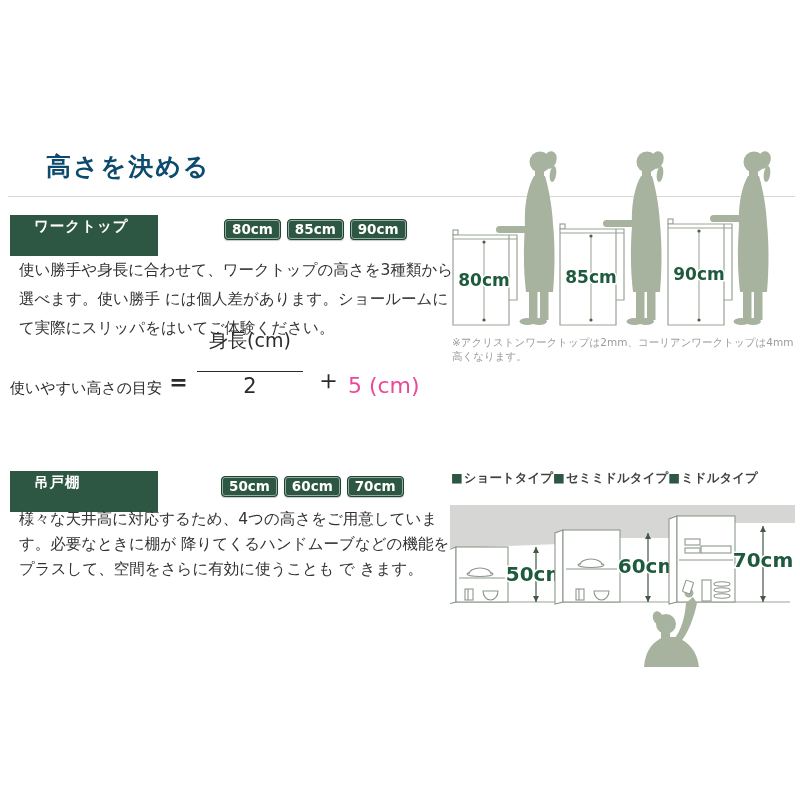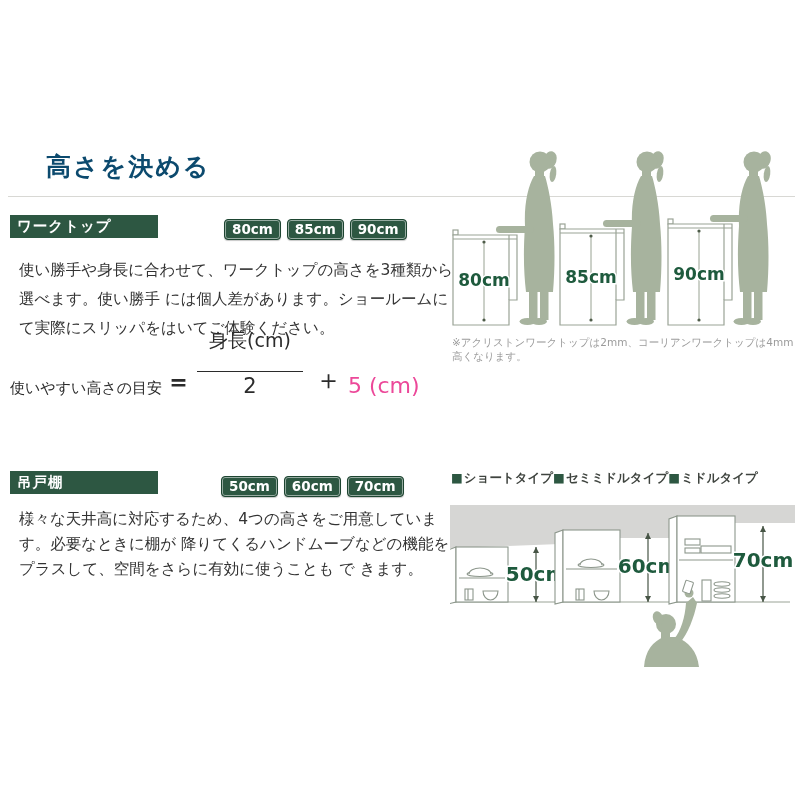--- a/index.html
+++ b/index.html
@@ -3,22 +3,22 @@
 <meta charset="utf-8">
 <style>
   html,body{margin:0;padding:0;background:#fff;}
   .stage{position:relative;width:800px;height:800px;background:#fff;overflow:hidden;
          font-family:"DejaVu Sans","Liberation Sans",sans-serif;color:#333;}
   
   .page-title{position:absolute;left:46px;top:150px;margin:0;font-size:25px;font-weight:bold;
               color:#0c4a6e;letter-spacing:2px;}
   .divider{position:absolute;left:8px;top:196px;width:787px;height:1px;background:#d8d8d4;}
   
-  .bar{position:absolute;left:10px;width:148px;height:23px;background:#2d5742;color:#fff;
-       font-size:14.5px;font-weight:bold;line-height:23px;padding-left:7px;box-sizing:border-box;
+  .bar{position:absolute;left:10px;width:148px;height:41px;background:#2d5742;color:#fff;
+       font-size:14.5px;font-weight:bold;line-height:23px;padding-left:24px;box-sizing:border-box;
        letter-spacing:1px;}
   .bar.wt{top:215px;}
   .bar.cab{top:471px;}
   
   .badges{position:absolute;display:flex;gap:6px;}
   .badges.wt{left:224px;top:219px;}
   .badges.cab{left:221px;top:476px;}
   .badge{display:inline-block;background:#2d5742;color:#fff;font-size:13.5px;font-weight:bold;
          line-height:19px;height:19px;padding:0 7px;border-radius:4px;border:1px solid #1d4531;
          box-shadow:inset 0 0 0 1px rgba(255,255,255,.5),0 1px 1px rgba(0,0,0,.22);}

